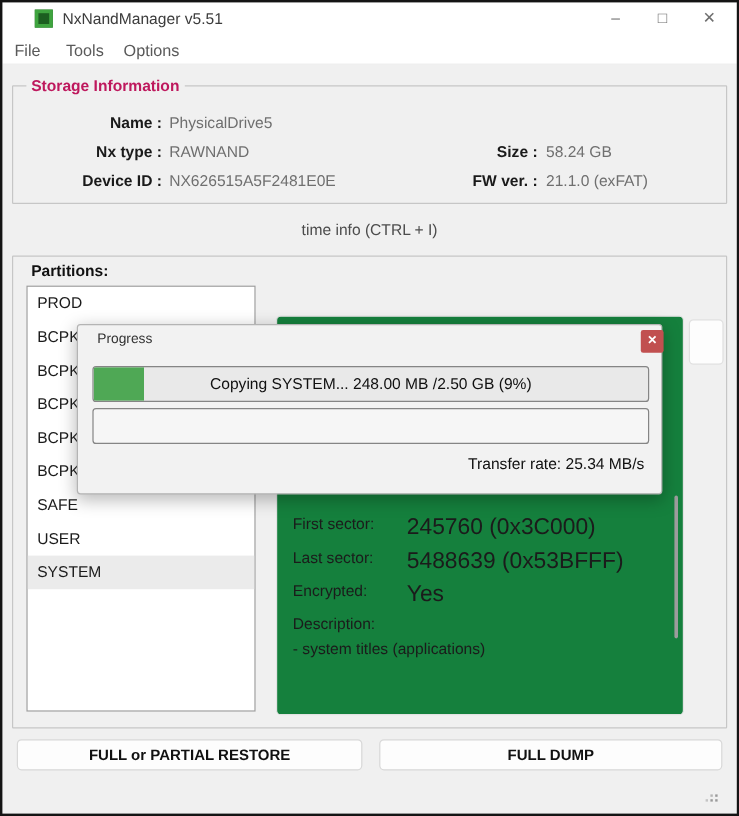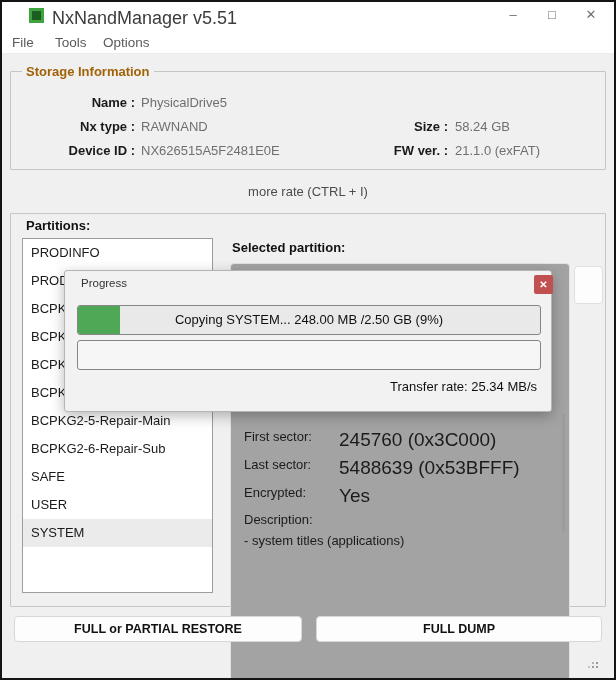--- a/index.html
+++ b/index.html
@@ -2,36 +2,36 @@
 <html><head>
 <meta charset="utf-8">
 <style>
   html,body{margin:0;padding:0;background:#dcdcdc;}
   *{box-sizing:border-box;font-family:"Liberation Sans",sans-serif;}
   #win{position:relative;width:616px;height:680px;background:#f0f0f0;overflow:hidden;}
   .frame{position:absolute;inset:0;border:2px solid #141414;pointer-events:none;z-index:60;}
   
   .topwhite{position:absolute;left:2px;top:2px;right:2px;height:52px;background:#ffffff;border-bottom:1px solid #ececec;}
   .appicon{position:absolute;left:29px;top:8px;width:15px;height:15px;background:#1c5e20;border:3px solid #3fa43f;}
-  .title{position:absolute;left:52px;top:8px;font-size:18px;color:#3c3c3c;}
+  .title{position:absolute;left:52px;top:8px;font-size:13px;color:#3c3c3c;}
   .wbtn{position:absolute;top:2px;width:38px;height:26px;text-align:center;line-height:26px;color:#6f6f6f;font-size:13px;}
   .menu{position:absolute;top:31px;height:23px;font-size:13.5px;color:#5a5a5a;line-height:23px;}
   
   .groupbox{position:absolute;border:1px solid #c6c6c6;border-radius:1px;}
-  .legend{position:absolute;background:#f0f0f0;padding:0 4px;font-size:13px;font-weight:bold;color:#a16207;}
+  .legend{position:absolute;background:#f0f0f0;padding:0 4px;font-size:13px;font-weight:bold;color:#be185d;}
   .inlabel{position:absolute;font-size:13px;font-weight:bold;color:#111;}
   .fldlabel{position:absolute;font-size:13px;font-weight:bold;color:#1a1a1a;text-align:right;width:110px;}
   .fldvalue{position:absolute;font-size:13px;color:#6f6f6f;}
   .moreinfo{position:absolute;left:0;right:0;top:184px;text-align:center;font-size:13px;color:#4c4c4c;}
   
   .plist{position:absolute;left:22px;top:238px;width:191px;height:355px;background:#ffffff;border:1px solid #9d9d9d;overflow:hidden;}
   .li{height:28px;line-height:28px;padding-left:8px;font-size:13px;color:#1b1b1b;}
   .li.sel{background:#ebebeb;}
   
-  .details{position:absolute;left:230px;top:263px;width:340px;height:418px;background:#a3a3a3;border:1px solid #e2e2e2;border-radius:4px;}
+  .details{position:absolute;left:230px;top:263px;width:340px;height:333px;background:#15803d;border:1px solid #e2e2e2;border-radius:4px;}
   .drow-l{position:absolute;left:13px;font-size:13px;color:#1b1b1b;}
   .drow-v{position:absolute;left:108px;font-size:19px;color:#1b1b1b;}
   .sbthumb{position:absolute;left:331px;top:149px;width:3px;height:119px;background:#9c9c9c;border-radius:2px;}
   .cornerbox{position:absolute;left:574px;top:266px;width:29px;height:38px;background:#fdfdfd;border:1px solid #e0e0e0;border-radius:4px;}
   
   .fbtn{position:absolute;top:616px;height:26px;background:#fdfdfd;border:1px solid #d8d8d8;border-radius:4px;font-size:12.5px;font-weight:600;color:#111;text-align:center;line-height:24px;}
   .grip{position:absolute;left:592px;top:666px;width:2px;height:2px;background:#9a9a9a;box-shadow:4px 0 #9a9a9a,4px -4px #9a9a9a,0 -4px #b5b5b5,-4px 0 #c4c4c4;}
   
   .dialog{position:absolute;left:64px;top:270px;width:488px;height:142px;background:#f2f2f2;border:1px solid #b4b4b4;border-radius:3px;box-shadow:0 4px 14px rgba(0,0,0,.28);z-index:40;}
   .dtitle{position:absolute;left:16px;top:6px;font-size:11.5px;color:#333;}
@@ -65,40 +65,37 @@
   <div class="fldvalue" style="left:141px;top:95px;">PhysicalDrive5</div>
   <div class="fldlabel" style="left:25px;top:119px;">Nx type :</div>
   <div class="fldvalue" style="left:141px;top:119px;">RAWNAND</div>
   <div class="fldlabel" style="left:25px;top:143px;">Device ID :</div>
   <div class="fldvalue" style="left:141px;top:143px;">NX626515A5F2481E0E</div>
   <div class="fldlabel" style="left:338px;top:119px;">Size :</div>
   <div class="fldvalue" style="left:455px;top:119px;">58.24 GB</div>
   <div class="fldlabel" style="left:338px;top:143px;">FW ver. :</div>
   <div class="fldvalue" style="left:455px;top:143px;">21.1.0 (exFAT)</div>
 
-  <div class="moreinfo">more rate (CTRL + I)</div>
+  <div class="moreinfo">time info (CTRL + I)</div>
 
   <div class="groupbox" style="left:10px;top:213px;width:596px;height:394px;"></div>
   <div class="inlabel" style="left:26px;top:218px;">Partitions:</div>
 
   <div class="plist">
-    <div class="li">PRODINFO</div>
     <div class="li">PROD</div>
     <div class="li">BCPKG</div>
     <div class="li">BCPKG</div>
     <div class="li">BCPKG</div>
     <div class="li">BCPKG</div>
     <div class="li">BCPKG2-5-Repair-Main</div>
-    <div class="li">BCPKG2-6-Repair-Sub</div>
     <div class="li">SAFE</div>
     <div class="li">USER</div>
     <div class="li sel">SYSTEM</div>
   </div>
 
-  <div class="inlabel" style="left:232px;top:240px;">Selected partition:</div>
 
   <div class="details">
     <div class="drow-l" style="top:165px;">First sector:</div>
     <div class="drow-v" style="top:165px;">245760 (0x3C000)</div>
     <div class="drow-l" style="top:193px;">Last sector:</div>
     <div class="drow-v" style="top:193px;">5488639 (0x53BFFF)</div>
     <div class="drow-l" style="top:221px;">Encrypted:</div>
     <div class="drow-v" style="top:221px;">Yes</div>
     <div class="drow-l" style="top:248px;">Description:</div>
     <div class="drow-l" style="top:269px;">- system titles (applications)</div>

